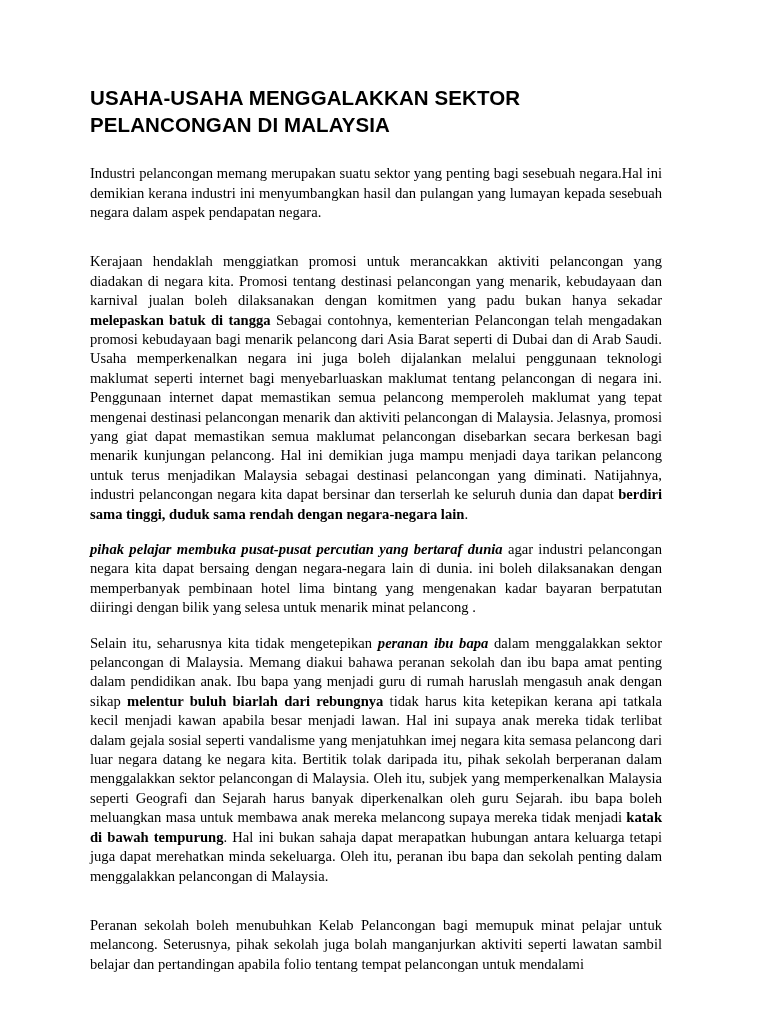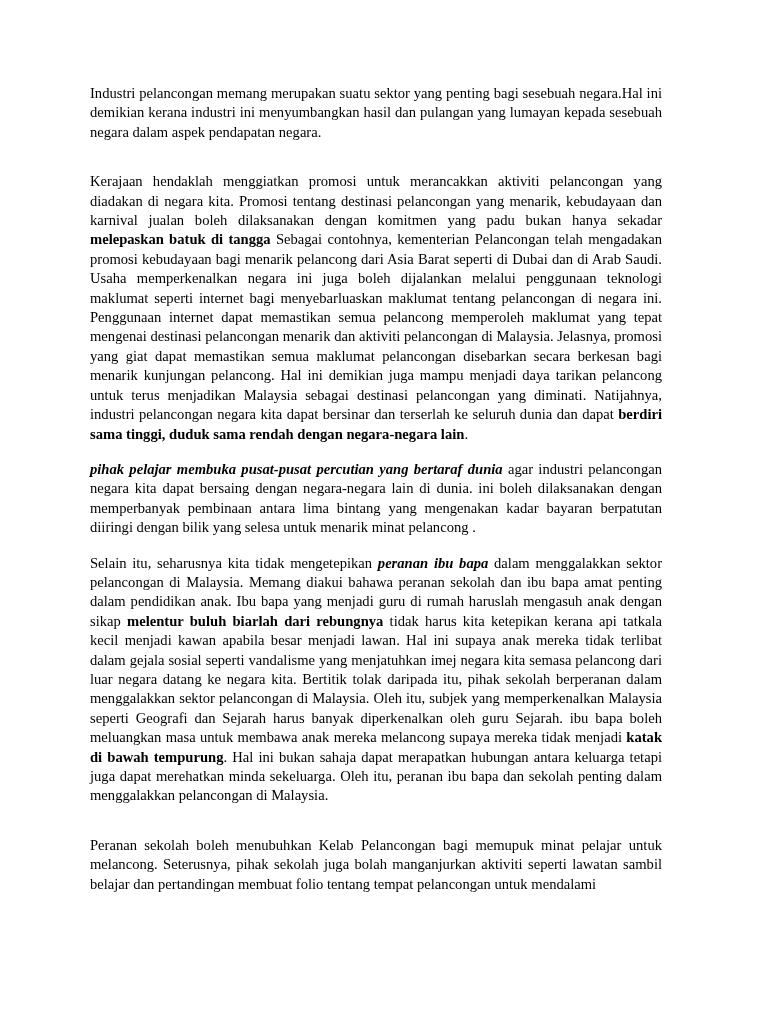--- a/index.html
+++ b/index.html
@@ -41,20 +41,21 @@
   .gap-top {
     margin-top: 30px;
   }
   .b { font-weight: bold; }
   .bi { font-weight: bold; font-style: italic; }
 </style>
 </head>
 <body>
 
 <div class="page">
+  <h1 class="doc-title">USAHA-USAHA MENGGALAKKAN SEKTOR PELANCONGAN DI MALAYSIA</h1>
   <div class="body-content">
       <div class="para lead"><span>Industri pelancongan memang merupakan suatu sektor yang penting bagi sesebuah negara.Hal ini demikian kerana industri ini menyumbangkan hasil dan pulangan yang lumayan kepada sesebuah negara dalam aspek pendapatan negara.</span></div>
       <div class="para"><span>Kerajaan hendaklah menggiatkan promosi untuk merancakkan aktiviti pelancongan yang diadakan di negara kita. Promosi tentang destinasi pelancongan yang menarik, kebudayaan dan karnival jualan boleh dilaksanakan dengan komitmen yang padu bukan hanya sekadar </span><span class="b">melepaskan batuk di tangga</span><span> Sebagai contohnya, kementerian Pelancongan telah mengadakan promosi kebudayaan bagi menarik pelancong dari Asia Barat seperti di Dubai dan di Arab Saudi. Usaha memperkenalkan negara ini juga boleh dijalankan melalui penggunaan teknologi maklumat seperti internet bagi menyebarluaskan maklumat tentang pelancongan di negara ini. Penggunaan internet dapat memastikan semua pelancong memperoleh maklumat yang tepat mengenai destinasi pelancongan menarik dan aktiviti pelancongan di Malaysia. Jelasnya, promosi yang giat dapat memastikan semua maklumat pelancongan disebarkan secara berkesan bagi menarik kunjungan pelancong. Hal ini demikian juga mampu menjadi daya tarikan pelancong untuk terus menjadikan Malaysia sebagai destinasi pelancongan yang diminati. Natijahnya, industri pelancongan negara kita dapat bersinar dan terserlah ke seluruh dunia dan dapat </span><span class="b">berdiri sama tinggi, duduk sama rendah dengan negara-negara lain</span><span>.</span></div>
-      <div class="para"><span class="bi">pihak pelajar membuka pusat-pusat percutian yang bertaraf dunia</span><span> agar industri pelancongan negara kita dapat bersaing dengan negara-negara lain di dunia. ini boleh dilaksanakan dengan memperbanyak pembinaan antara lima bintang yang mengenakan kadar bayaran berpatutan diiringi dengan bilik yang selesa untuk menarik minat pelancong .</span></div>
+      <div class="para"><span class="bi">pihak pelajar membuka pusat-pusat percutian yang bertaraf dunia</span><span> agar industri pelancongan negara kita dapat bersaing dengan negara-negara lain di dunia. ini boleh dilaksanakan dengan memperbanyak pembinaan hotel lima bintang yang mengenakan kadar bayaran berpatutan diiringi dengan bilik yang selesa untuk menarik minat pelancong .</span></div>
       <div class="para"><span>Selain itu, seharusnya kita tidak mengetepikan </span><span class="bi">peranan ibu bapa</span><span> dalam menggalakkan sektor pelancongan di Malaysia. Memang diakui bahawa peranan sekolah dan ibu bapa amat penting dalam pendidikan anak. Ibu bapa yang menjadi guru di rumah haruslah mengasuh anak dengan sikap </span><span class="b">melentur buluh biarlah dari rebungnya</span><span> tidak harus kita ketepikan kerana api tatkala kecil menjadi kawan apabila besar menjadi lawan. Hal ini supaya anak mereka tidak terlibat dalam gejala sosial seperti vandalisme yang menjatuhkan imej negara kita semasa pelancong dari luar negara datang ke negara kita. Bertitik tolak daripada itu, pihak sekolah berperanan dalam menggalakkan sektor pelancongan di Malaysia. Oleh itu, subjek yang memperkenalkan Malaysia seperti Geografi dan Sejarah harus banyak diperkenalkan oleh guru Sejarah. ibu bapa boleh meluangkan masa untuk membawa anak mereka melancong supaya mereka tidak menjadi </span><span class="b">katak di bawah tempurung</span><span>. Hal ini bukan sahaja dapat merapatkan hubungan antara keluarga tetapi juga dapat merehatkan minda sekeluarga. Oleh itu, peranan ibu bapa dan sekolah penting dalam menggalakkan pelancongan di Malaysia.</span></div>
-      <div class="para gap-top"><span>Peranan sekolah boleh menubuhkan Kelab Pelancongan bagi memupuk minat pelajar untuk melancong. Seterusnya, pihak sekolah juga bolah manganjurkan aktiviti seperti lawatan sambil belajar dan pertandingan membuat folio tentang tempat pelancongan untuk mendalami</span></div>
+      <div class="para gap-top"><span>Peranan sekolah boleh menubuhkan Kelab Pelancongan bagi memupuk minat pelajar untuk melancong. Seterusnya, pihak sekolah juga bolah manganjurkan aktiviti seperti lawatan sambil belajar dan pertandingan apabila folio tentang tempat pelancongan untuk mendalami</span></div>
     </div>
 </div>
 
 </body></html>

